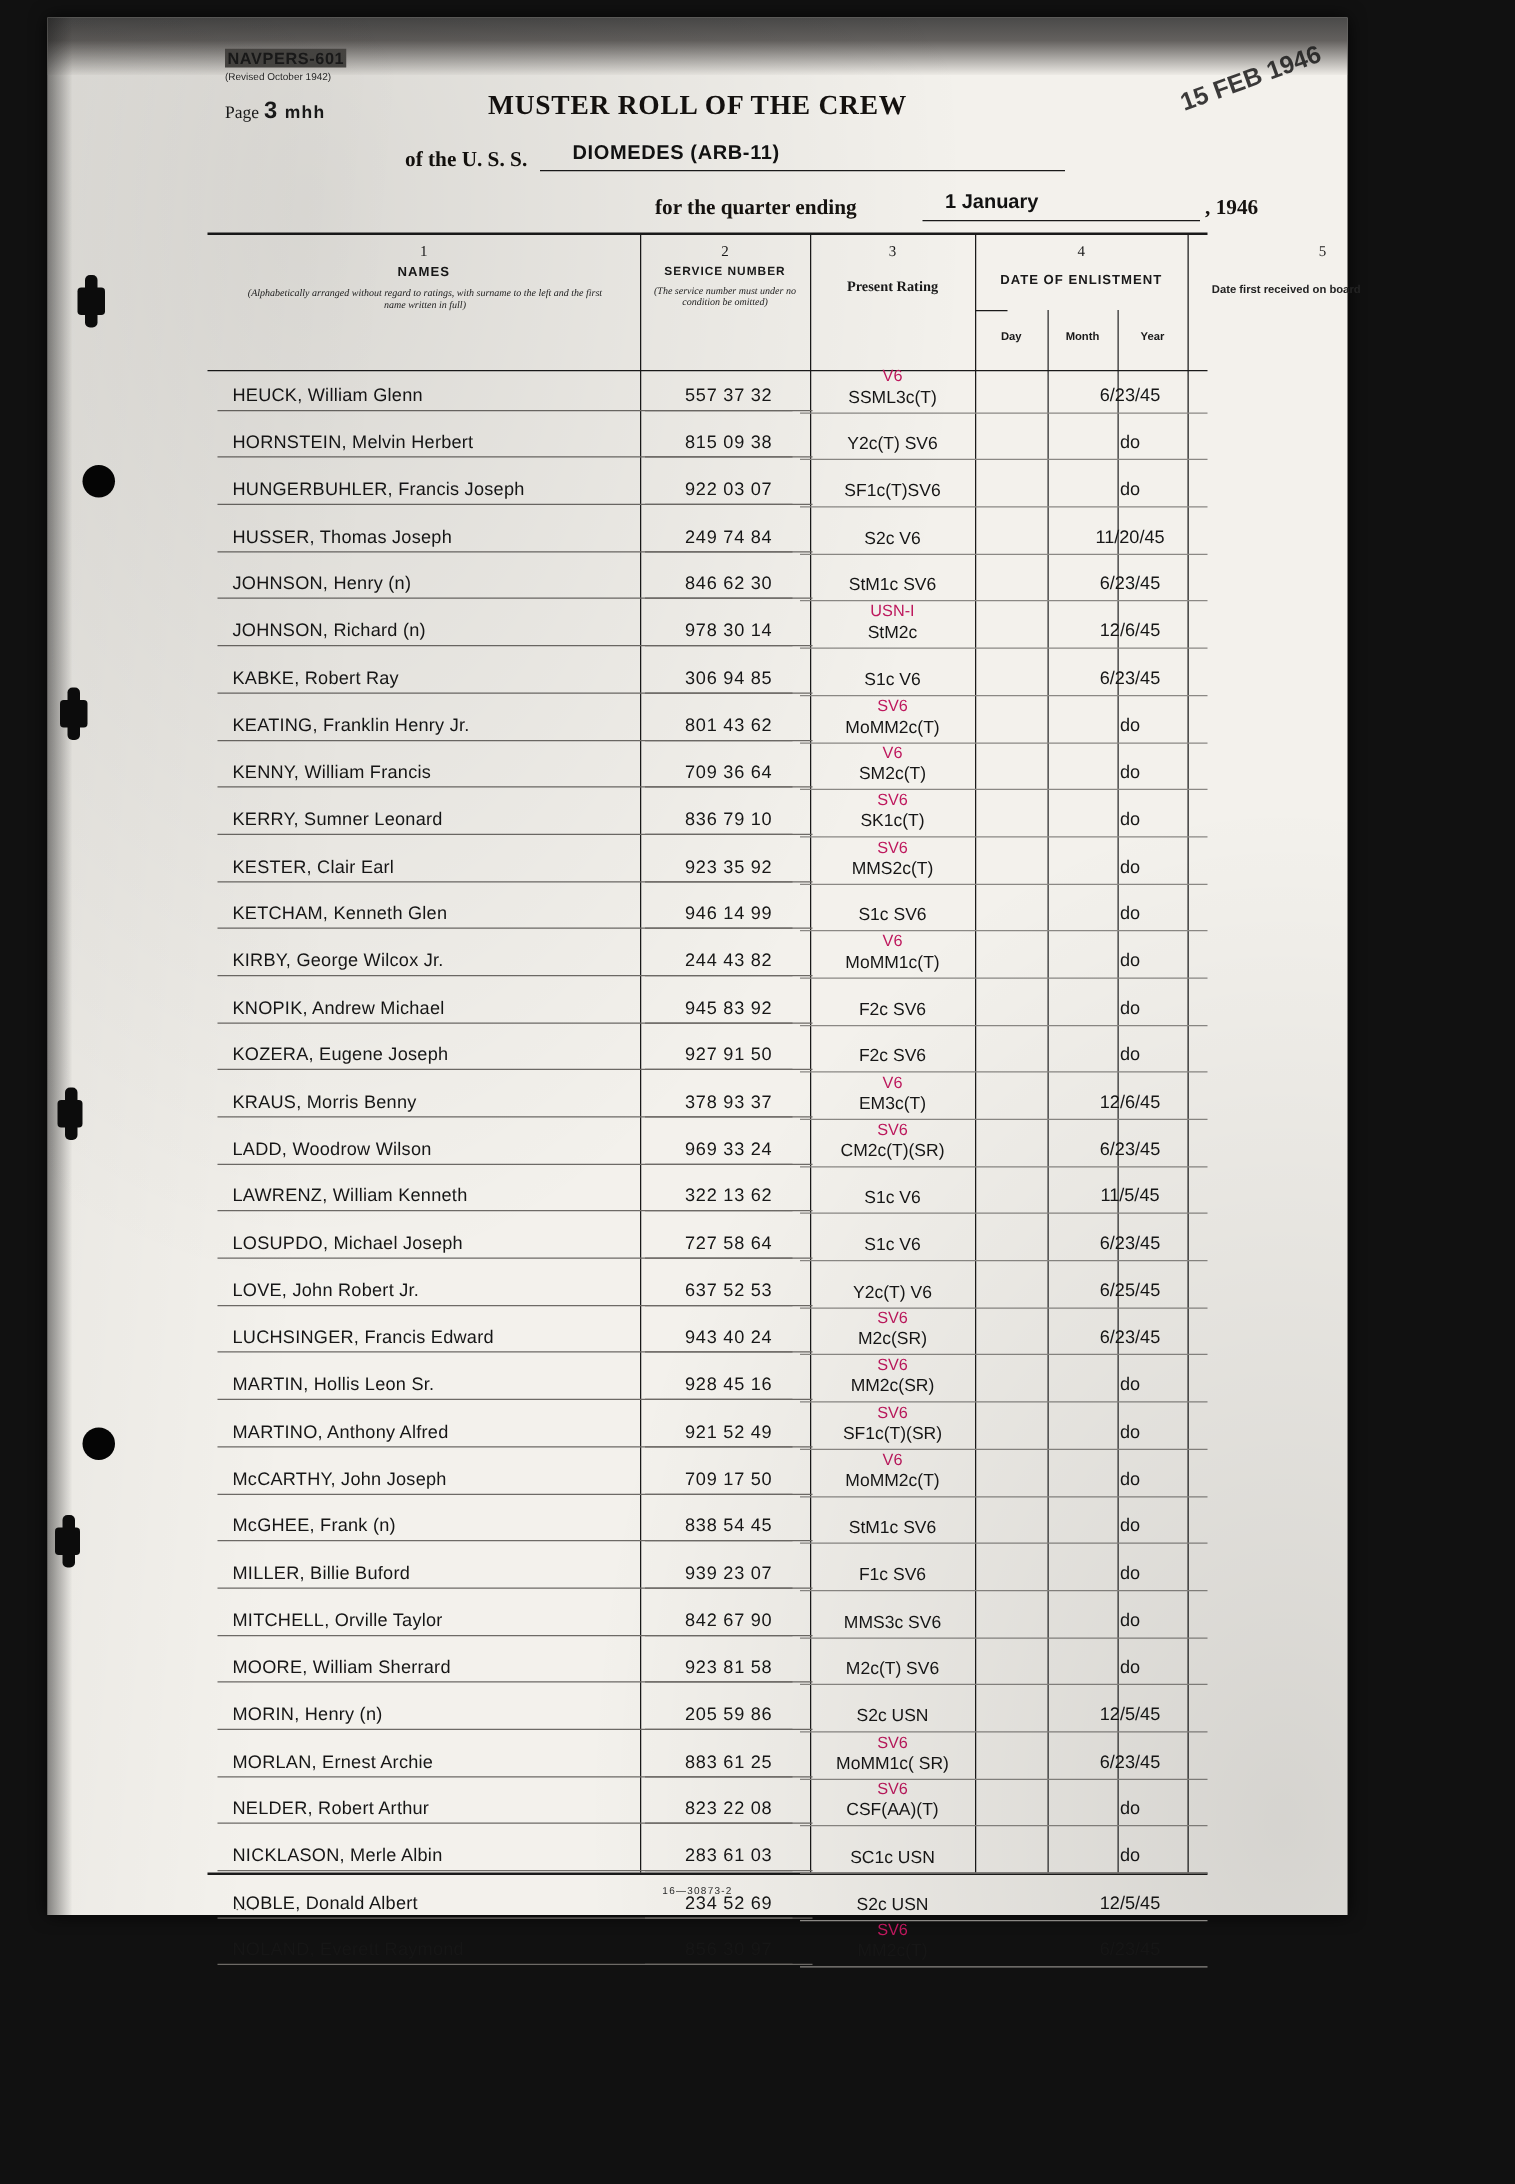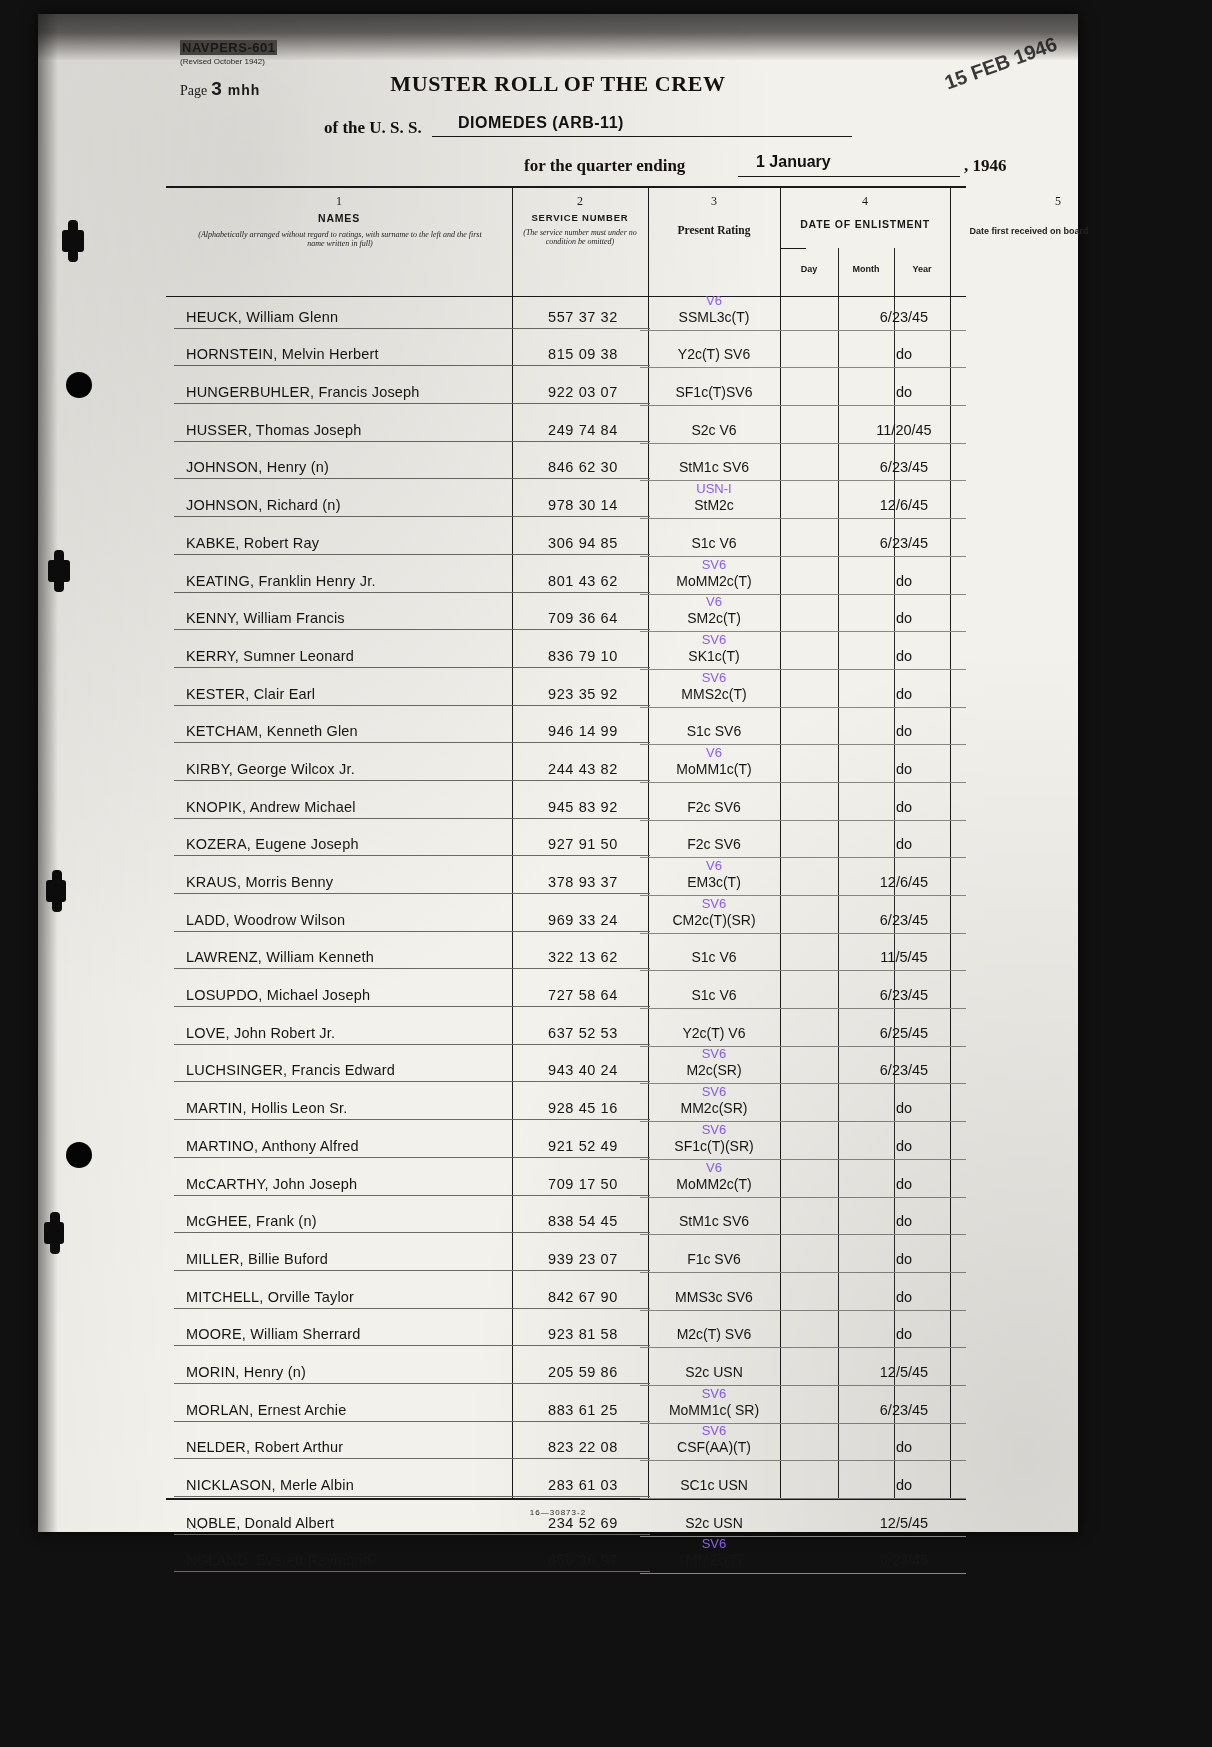--- a/index.html
+++ b/index.html
@@ -66,21 +66,21 @@
   .colsmall{position:absolute;text-align:center;font-family:"Liberation Sans",sans-serif;font-size:9px;font-weight:bold;color:#191919;}
 
   
   .rows{position:absolute;left:0;top:108px;right:0;bottom:0;}
   .row{position:relative;height:37.7px;}
   .row .rule{position:absolute;left:8px;width:460px;bottom:5px;border-bottom:1px solid #6d6a66;}
   .nm{position:absolute;left:20px;bottom:9px;font-family:"Liberation Sans",sans-serif;font-size:14.5px;letter-spacing:.2px;color:#161616;white-space:nowrap;}
   .sn{position:absolute;left:352px;bottom:9px;width:130px;text-align:center;font-family:"Liberation Sans",sans-serif;font-size:14.5px;letter-spacing:.6px;color:#161616;}
   .snrule{position:absolute;left:350px;width:134px;bottom:5px;border-bottom:1px solid #6d6a66;}
   .rt{position:absolute;left:486px;bottom:9px;width:124px;text-align:center;font-family:"Liberation Sans",sans-serif;font-size:14px;color:#161616;white-space:nowrap;}
-  .rt2{position:absolute;left:486px;bottom:26px;width:124px;text-align:center;font-family:"Liberation Sans",sans-serif;font-size:13px;color:#8b5cf6;}
+  .rt2{position:absolute;left:486px;bottom:26px;width:124px;text-align:center;font-family:"Liberation Sans",sans-serif;font-size:13px;color:#be185d;}
   .rcv{position:absolute;left:676px;bottom:9px;width:124px;text-align:center;font-family:"Liberation Sans",sans-serif;font-size:14.5px;color:#161616;}
   .rowline{position:absolute;left:474px;right:0;bottom:3px;border-bottom:1px solid #8a8884;}
 
   .footnum{position:absolute;left:0;width:1040px;top:1494px;text-align:center;font-family:"Liberation Sans",sans-serif;font-size:8px;color:#2a2a2a;letter-spacing:1px;}
   .faintmark{position:absolute;font-family:"Liberation Serif",serif;color:#6b6762;}
 </style>
 </head>
 <body>
 
 <div class="page">

